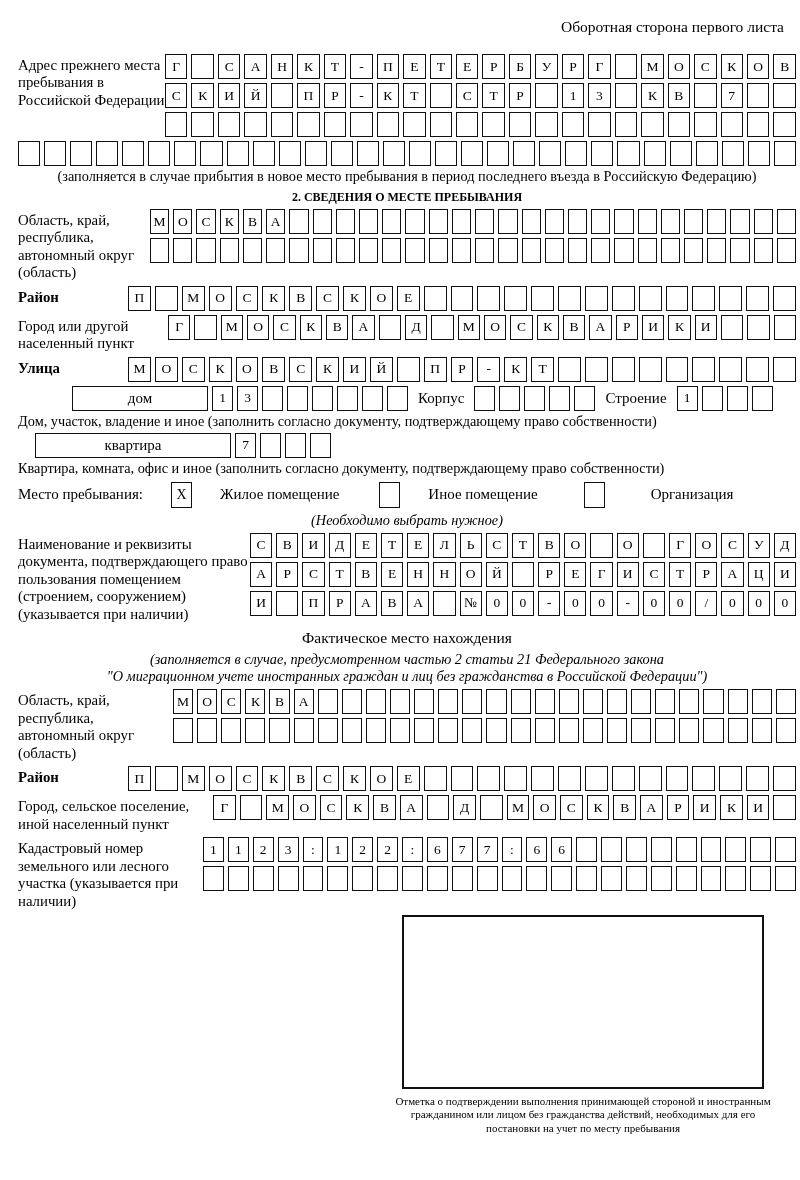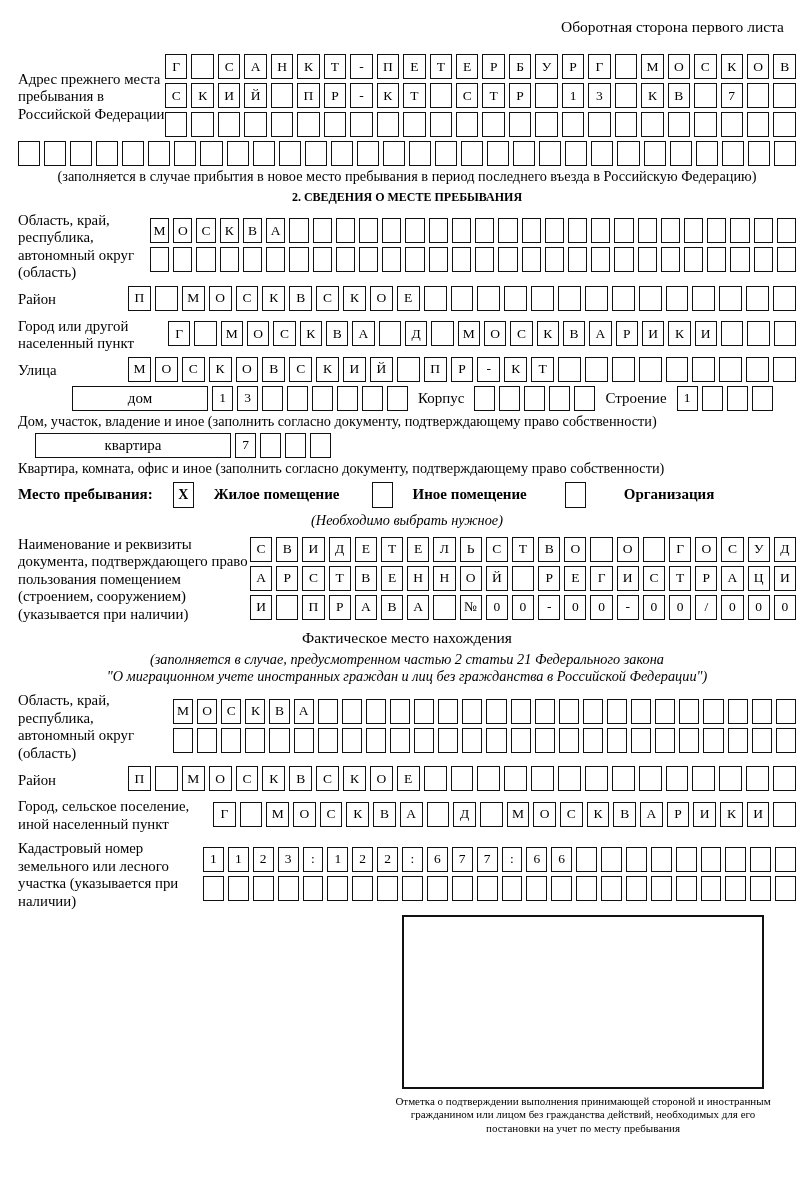--- a/index.html
+++ b/index.html
@@ -1,38 +1,38 @@
 <!DOCTYPE html>
 <html><head>
 <meta charset="utf-8">
 <style>
   html,body{margin:0;padding:0;background:#fff;}
   body{width:800px;height:1180px;font-family:"Liberation Serif","DejaVu Serif",serif;color:#000;}
   .page{box-sizing:border-box;width:800px;height:1180px;padding:18px 4px 0 18px;overflow:hidden;}
   .hdr{text-align:right;font-size:15.5px;padding-right:12px;}
-  .field{display:flex;align-items:center;margin-top:4px;}
+  .field{display:flex;align-items:flex-start;margin-top:4px;}
   .flabel{flex:0 0 auto;font-size:14.8px;line-height:1.18;padding-top:3px;}
-  .lw147{width:147px;} .lw132{width:132px;} .lw110{width:110px;} .lw150{width:150px;}
+  .lw147{width:147px;} .lw132{width:132px;} .lw110{width:110px;font-weight:bold;} .lw150{width:150px;}
   .lw232{width:232px;} .lw155{width:155px;} .lw195{width:195px;} .lw185{width:185px;}
   .fgrid{flex:1 1 auto;display:flex;flex-direction:column;gap:4px;min-width:0;}
   .cellrow{display:flex;gap:4px;}
   .cellrow .cell{flex:1 1 0;}
   .cell{box-sizing:border-box;height:25px;border:1.7px solid #111;display:flex;align-items:center;
         justify-content:center;font-size:13.5px;background:#fff;min-width:10px;}
   .fixedrow{display:flex;gap:4px;align-items:flex-start;}
   .fixedrow .cell{flex:0 0 auto;width:21px;}
   .wbox{box-sizing:border-box;height:25px;border:1.7px solid #111;display:flex;align-items:center;
         justify-content:center;font-size:15px;}
   .inlinelabel{font-size:15px;line-height:25px;padding:0 6px;white-space:nowrap;}
   .caption{font-size:14.3px;margin-top:2px;}
   .caption.center{text-align:center;}
   .sect-title{text-align:center;font-weight:bold;font-size:12px;margin-top:5px;}
   .sub-title{text-align:center;font-weight:normal;font-size:15.5px;margin-top:6px;}
   .note2{text-align:center;font-size:14.3px;margin-top:4px;line-height:1.2;font-style:italic;}
-  .stayrow{display:flex;align-items:center;margin-top:5px;font-size:15px;gap:8px;font-weight:bold;}
+  .stayrow{display:flex;align-items:center;margin-top:5px;font-size:15px;gap:16px;}
   .ckbox{box-sizing:border-box;width:21px;height:26px;border:1.7px solid #111;display:flex;
          align-items:center;justify-content:center;font-size:14px;flex:0 0 auto;}
   .stamp{width:382px;margin:5px 22px 0 auto;}
   .stampbox{box-sizing:border-box;width:362px;height:174px;border:2px solid #111;margin:0 auto;}
   .stampnote{margin-top:6px;text-align:center;font-size:11px;line-height:1.22;} .ml12{margin-left:12px;} .ml24{margin-left:24px;} .ml30{margin-left:30px;}
   .ml42{margin-left:42px;} .ml17{margin-left:17px;}
 </style>
 </head>
 <body>
 

